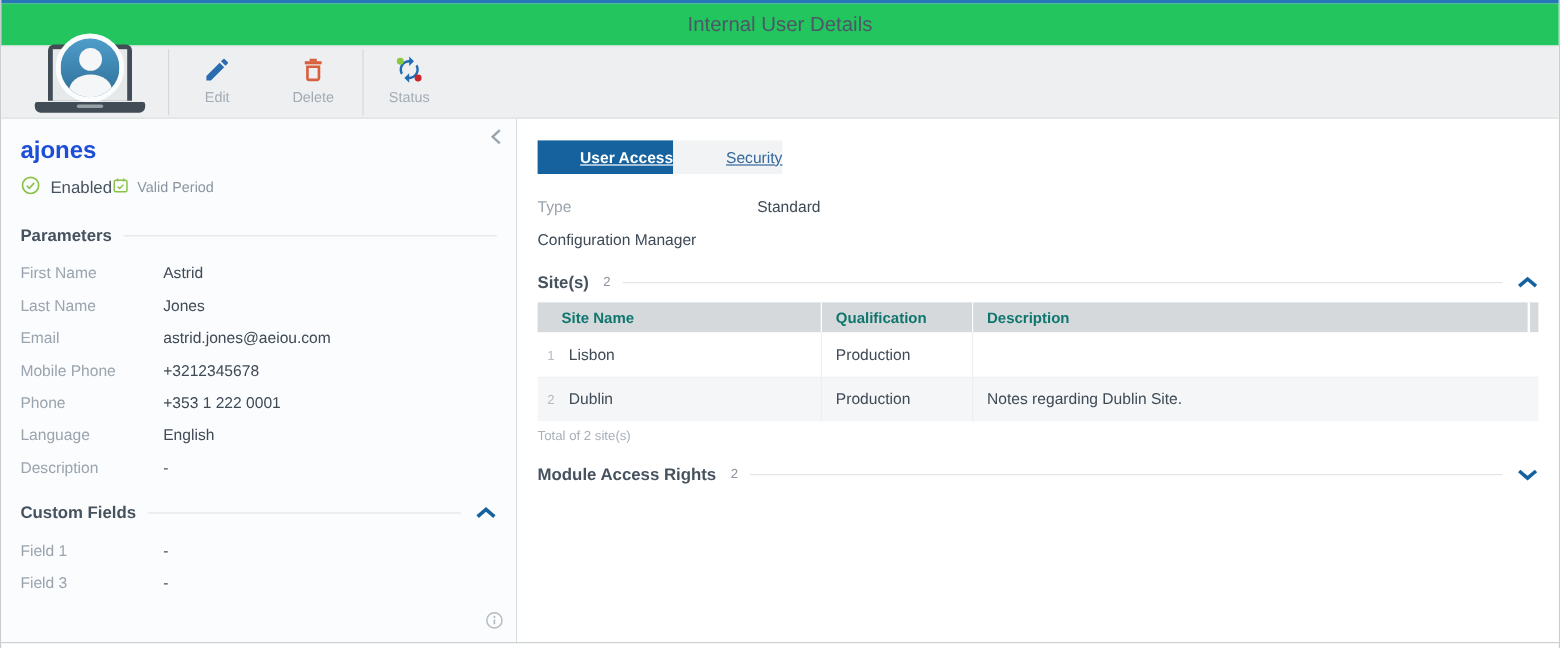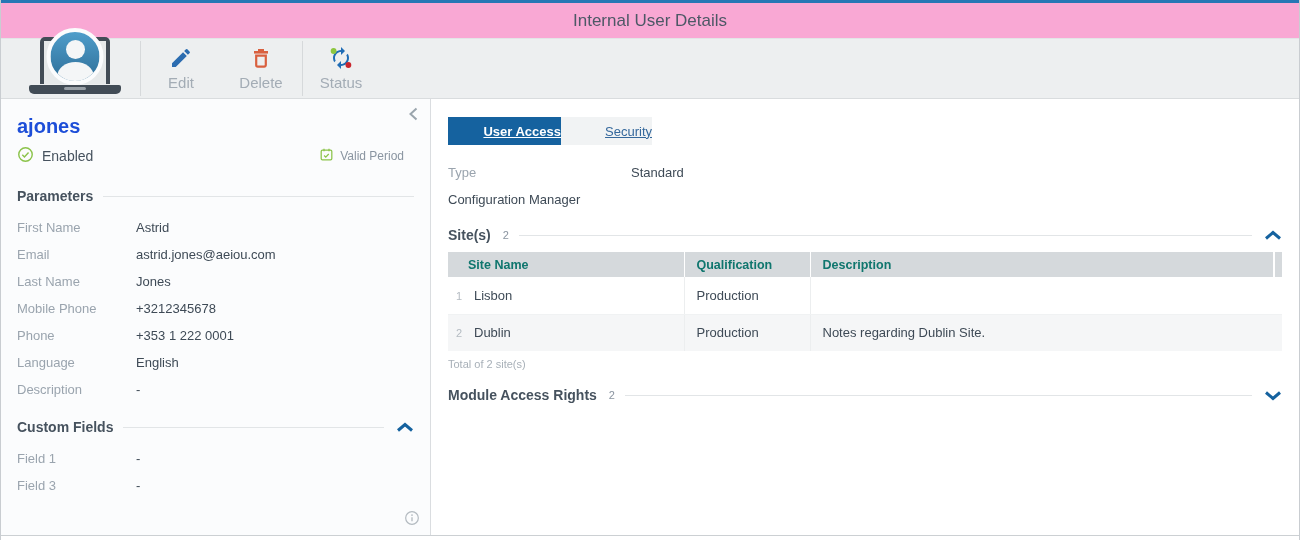--- a/index.html
+++ b/index.html
@@ -4,49 +4,49 @@
 <style>
   * { margin:0; padding:0; box-sizing:border-box; }
   html,body { background:#fff; }
   body { font-family:"Liberation Sans", sans-serif; }
 
   .window { position:relative; width:1300px; height:540px; background:#fff;
             border-left:1px solid #c9cdd1; border-right:1px solid #c9cdd1; overflow:hidden; }
 
   
   .topbar { height:3px; background:var(--top_bar,#2677b5); }
-  .titlebar { height:35px; display:flex; align-items:center; justify-content:center; background:#f9a8d4; }
+  .titlebar { height:35px; display:flex; align-items:center; justify-content:center; background:#22c55e; }
   .page-title { font-size:17px; color:#4d5866; }
 
   
   .toolbar { position:relative; height:61px; background:#edeff0; border-top:1px solid #e3e5e7; border-bottom:1px solid #d9dcde; }
   .tb-divider { position:absolute; top:2px; bottom:2px; width:1px; background:#d6d9db; }
   .tb-btn { position:absolute; top:7px; width:64px; display:flex; flex-direction:column; align-items:center; gap:4px; cursor:pointer; }
-  .tb-btn .lbl { font-size:15px; color:#a3acb5; }
+  .tb-btn .lbl { font-size:12px; color:#a3acb5; }
   .tb-btn svg { display:block; }
 
   
   .laptop { position:absolute; left:28px; top:-7px; width:92px; height:64px; cursor:pointer; }
   .lt-screen { position:absolute; left:11px; top:5px; width:70px; height:47px; background:#424c56; border-radius:5px 5px 0 0; }
   .lt-screen::after { content:''; position:absolute; left:4px; top:4px; right:4px; bottom:0; background:#e6e9ea; }
   .lt-base { position:absolute; left:0; bottom:2px; width:92px; height:9px; background:#424c56; border-radius:2px 2px 5px 5px; }
   .lt-base::after { content:''; position:absolute; left:50%; top:2px; transform:translateX(-50%); width:22px; height:3px; background:#98a0a7; border-radius:2px; }
   .avatar { position:absolute; left:50%; top:-4px; transform:translateX(-50%); width:57px; height:57px; border-radius:50%;
             background:linear-gradient(#4f9dca,#2e6e98); border:4px solid #fbfcfd; overflow:hidden; }
   .avatar::before { content:''; position:absolute; left:50%; top:8px; transform:translateX(-50%); width:19px; height:19px; border-radius:50%; background:#f4f6f7; }
   .avatar::after { content:''; position:absolute; left:50%; top:30px; transform:translateX(-50%); width:36px; height:28px; border-radius:50% 50% 0 0; background:#f4f6f7; }
 
   
   .content { position:absolute; top:99px; left:0; right:0; height:437px; display:flex; border-bottom:1px solid #ccd0d3; }
   .left-panel { position:relative; width:430px; background:#fbfcfd; border-right:1px solid #dadde0; padding:16px 16px 0 16px; }
   .right-panel { position:relative; flex:1; background:#fff; padding:18px 17px 0 17px; }
 
   .collapse-left { position:absolute; top:6px; right:6px; cursor:pointer; }
   .username { font-size:20px; font-weight:bold; color:#1d4ed8; }
-  .status-row { display:flex; justify-content:space-between; align-items:center; margin-top:8px; }
+  .status-row { display:flex; align-items:center; margin-top:8px; }
   .enabled { display:flex; align-items:center; gap:8px; font-size:14px; color:#46525e; }
   .valid-period { display:flex; align-items:center; gap:6px; font-size:12px; color:#8a95a1; margin-right:10px; }
 
   .sec-head { display:flex; align-items:center; margin-top:22px; }
   .sec-title { font-size:14px; font-weight:bold; color:#46525e; white-space:nowrap; }
   .sec-count { font-size:11px; color:#8a94a0; margin-left:12px; }
   .sec-line { flex:1; height:1px; background:#e2e5e7; margin-left:10px; }
   .sec-chevron { margin-left:12px; cursor:pointer; display:flex; align-items:center; }
 
   .kv-list { margin-top:10px; }
@@ -173,26 +173,26 @@
         <span class="sec-title">Parameters</span>
         <span class="sec-line"></span>
       </div>
 
       <div class="kv-list">
         <div class="kv-row">
             <span class="k">First Name</span>
             <span class="v">Astrid</span>
           </div>
         <div class="kv-row">
+            <span class="k">Last Name</span>
+            <span class="v">Jones</span>
+          </div>
+        <div class="kv-row">
             <span class="k">Email</span>
             <span class="v">astrid.jones@aeiou.com</span>
-          </div>
-        <div class="kv-row">
-            <span class="k">Last Name</span>
-            <span class="v">Jones</span>
           </div>
         <div class="kv-row">
             <span class="k">Mobile Phone</span>
             <span class="v">+3212345678</span>
           </div>
         <div class="kv-row">
             <span class="k">Phone</span>
             <span class="v">+353 1 222 0001</span>
           </div>
         <div class="kv-row">

